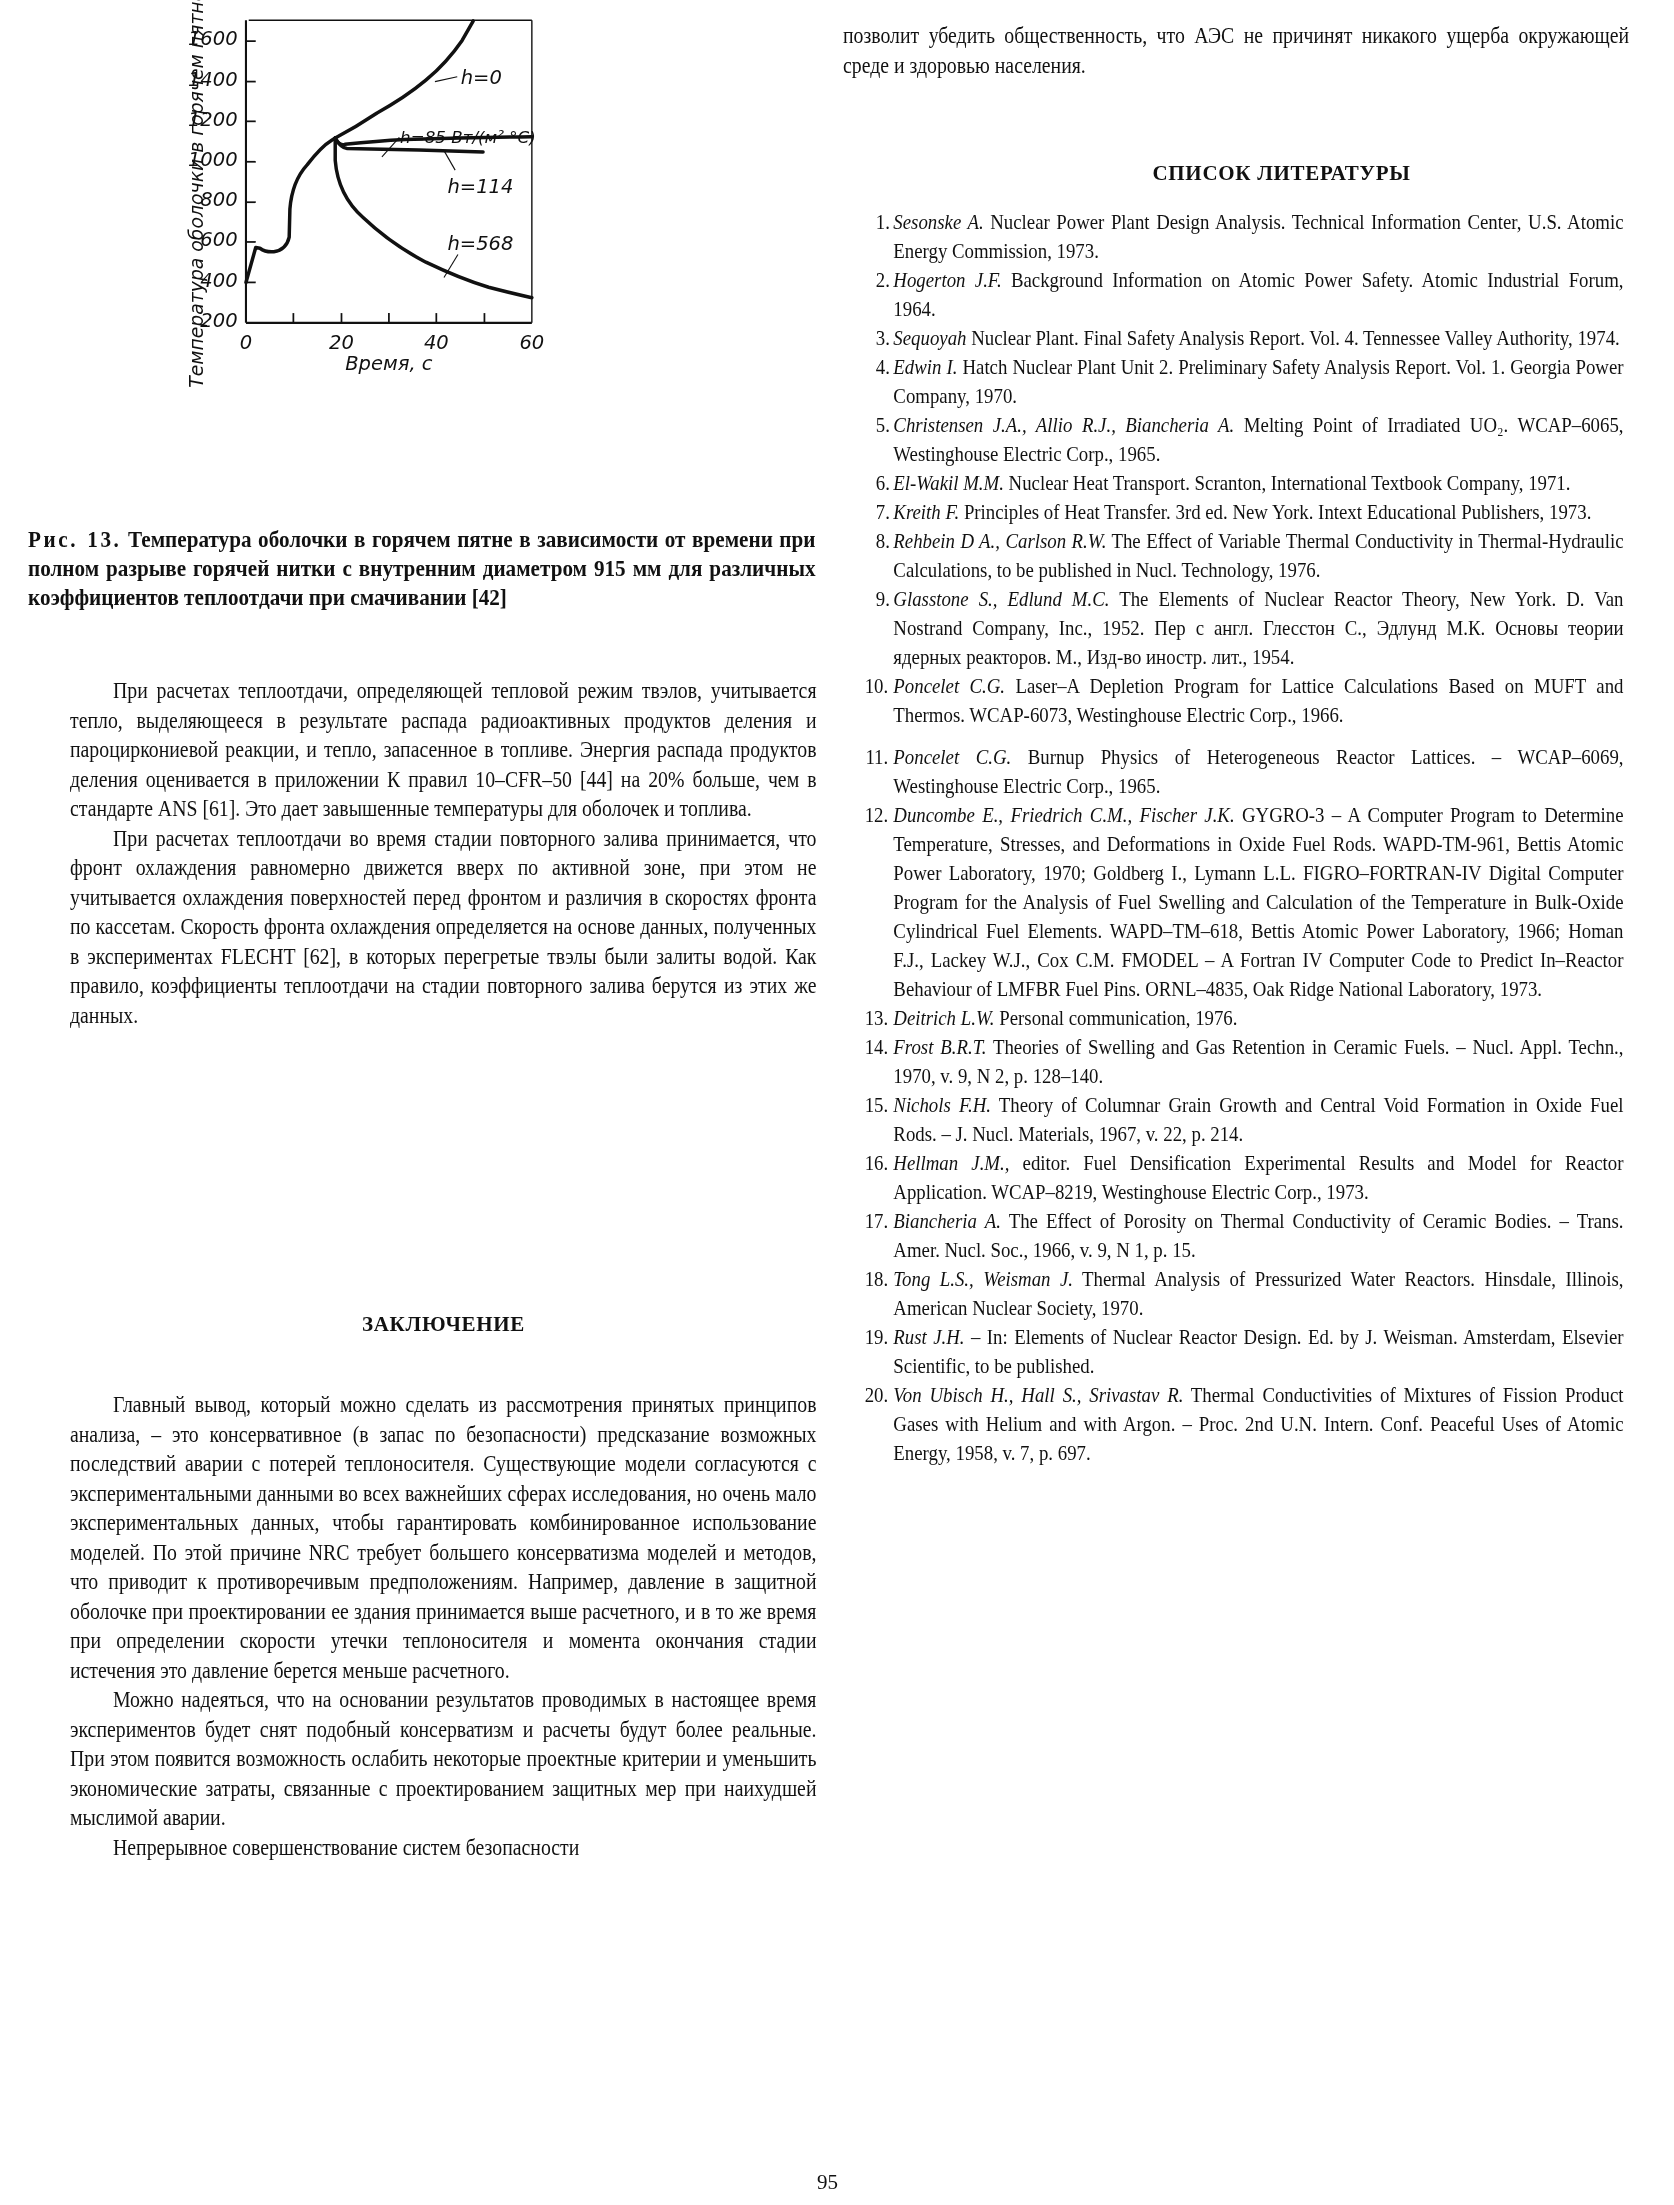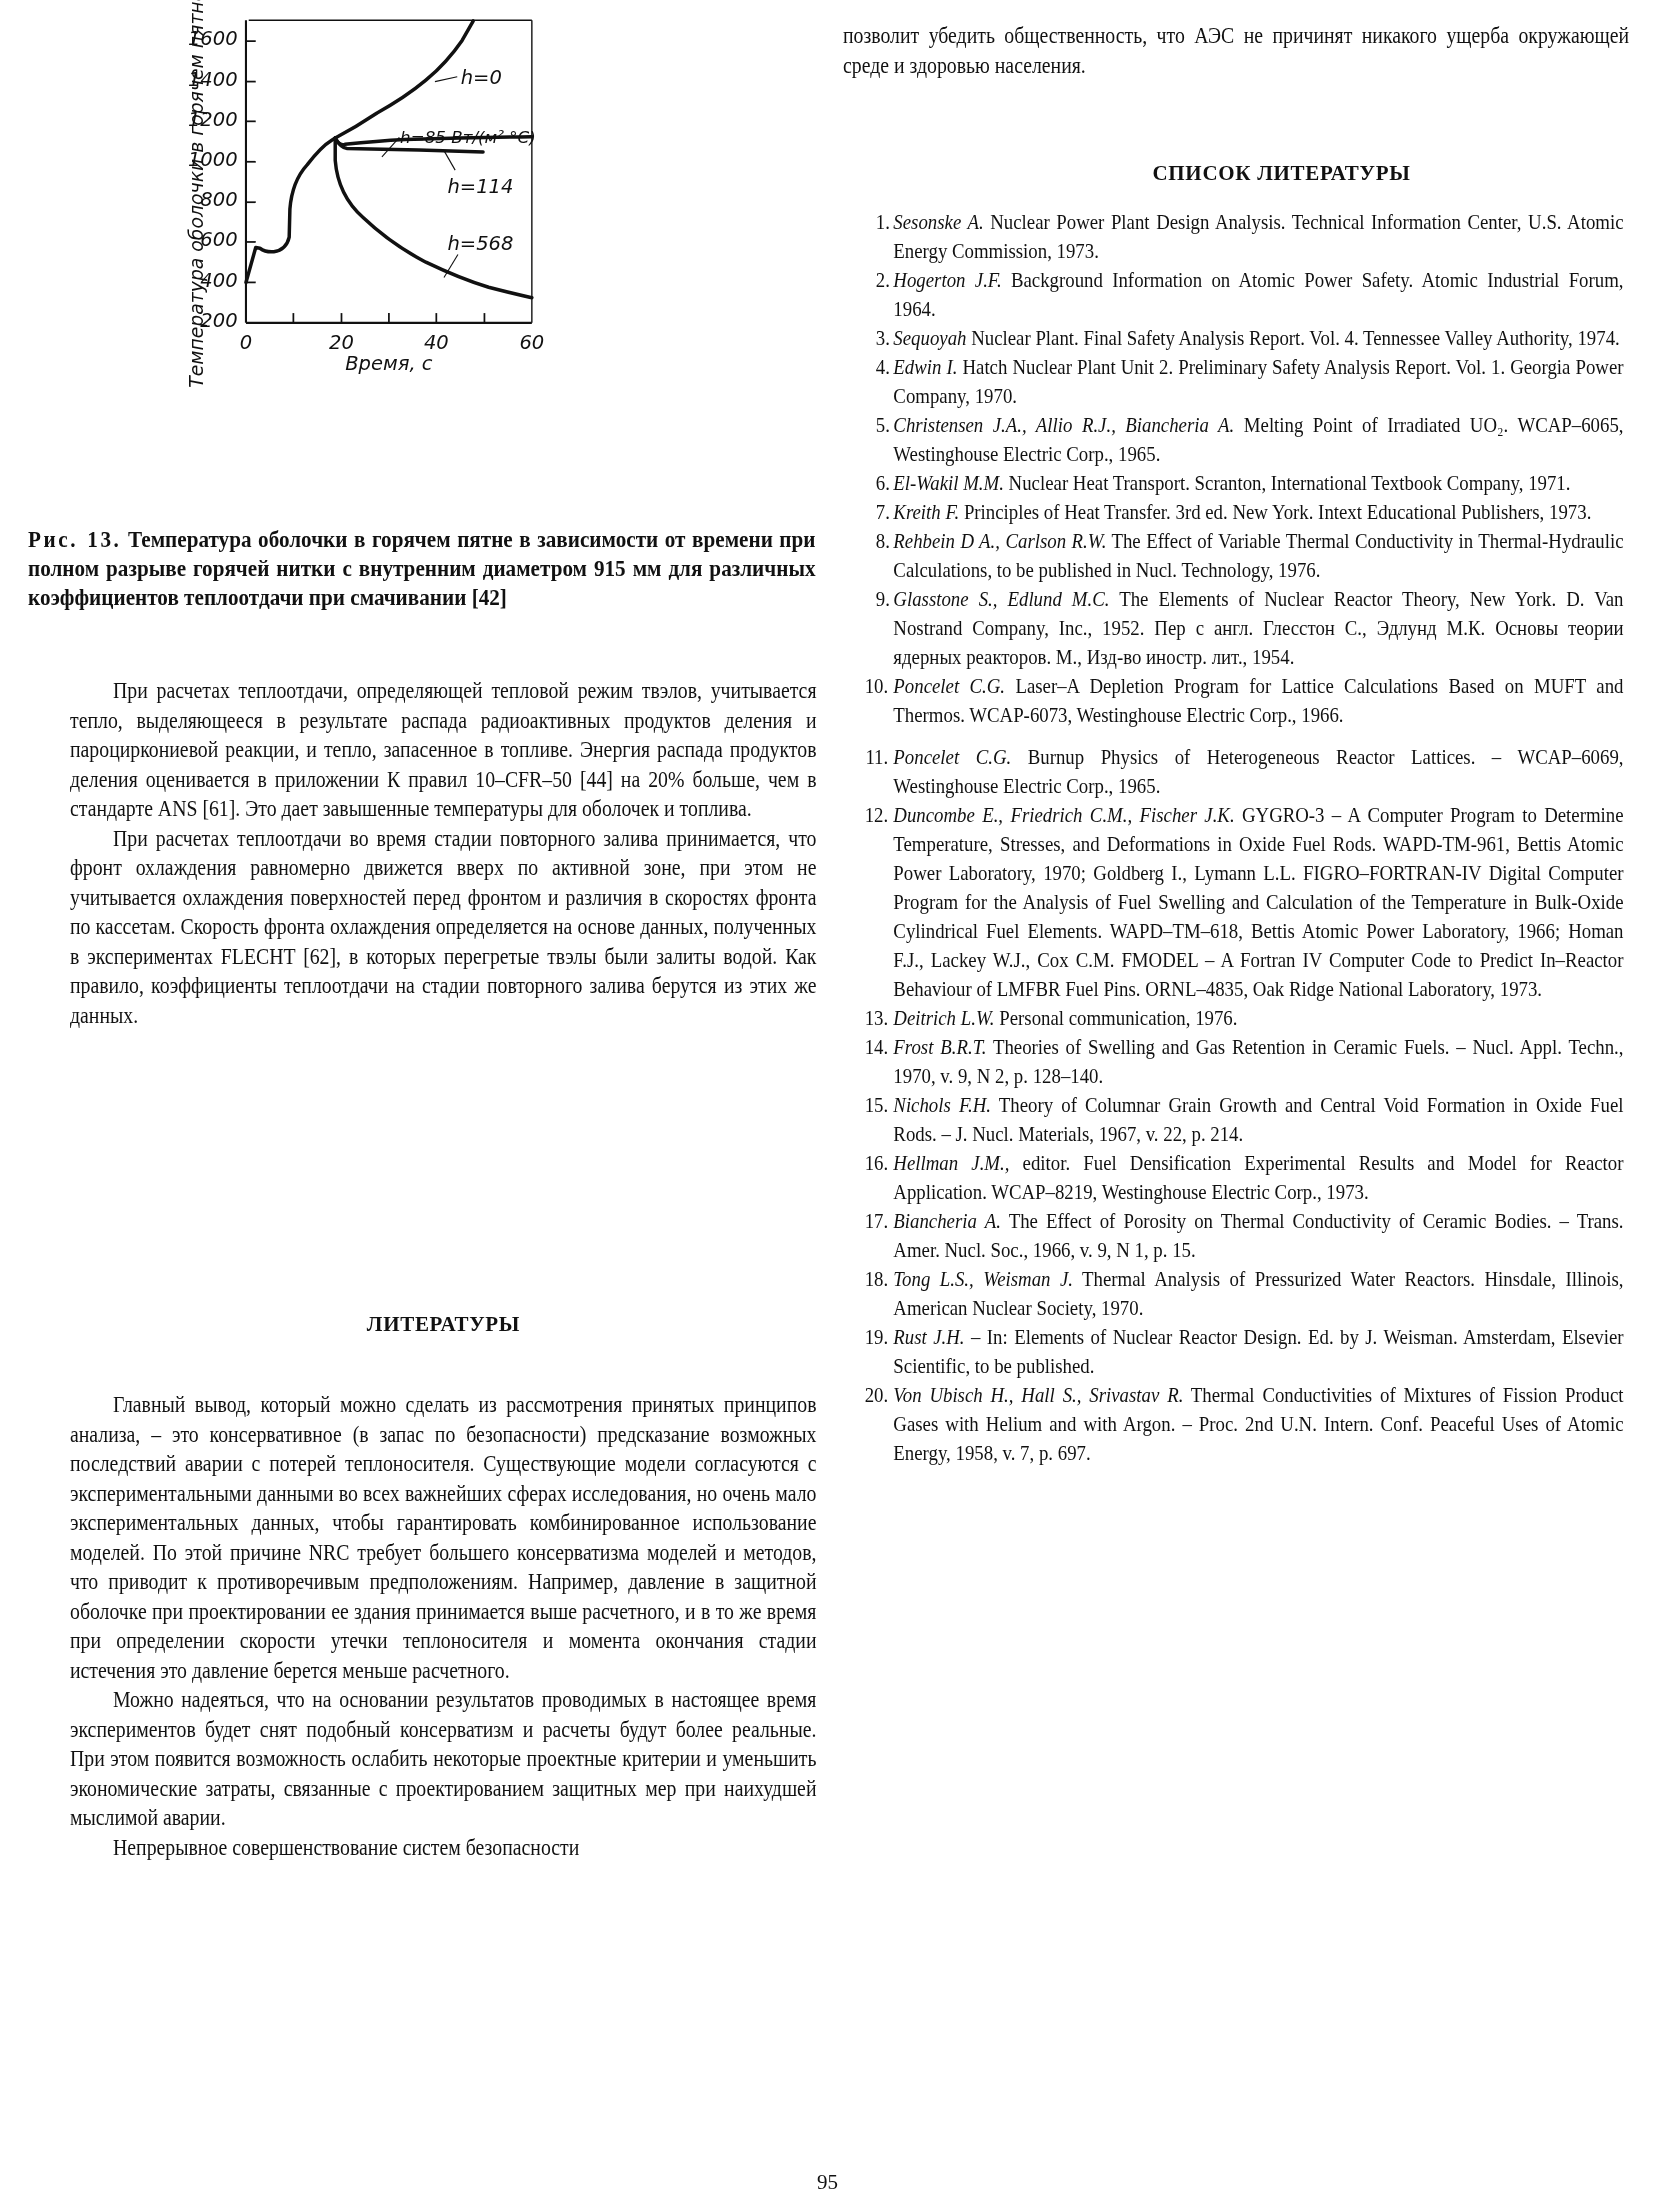--- a/index.html
+++ b/index.html
@@ -96,21 +96,21 @@
 <div class="caption">
   <span class="lead">Рис. 13.</span>
   <span>Температура оболочки в горячем пятне в зависимости от времени при полном разрыве горячей нитки с внутренним диаметром 915 мм для различных коэффициентов теплоотдачи при смачивании [42]</span>
 </div>
 
 <div class="section1 body-text">
   <p>При расчетах теплоотдачи, определяющей тепловой режим твэлов, учитывается тепло, выделяющееся в результате распада радиоактивных продуктов деления и пароциркониевой реакции, и тепло, запасенное в топливе. Энергия распада продуктов деления оценивается в приложении К правил 10–CFR–50 [44] на 20% больше, чем в стандарте ANS [61]. Это дает завышенные температуры для оболочек и топлива.</p>
   <p>При расчетах теплоотдачи во время стадии повторного залива принимается, что фронт охлаждения равномерно движется вверх по активной зоне, при этом не учитывается охлаждения поверхностей перед фронтом и различия в скоростях фронта по кассетам. Скорость фронта охлаждения определяется на основе данных, полученных в экспериментах FLECHT [62], в которых перегретые твэлы были залиты водой. Как правило, коэффициенты теплоотдачи на стадии повторного залива берутся из этих же данных.</p>
 </div>
 
-<div class="heading heading-concl">ЛИТЕРАТУРЫ</div>
+<div class="heading heading-concl">ЗАКЛЮЧЕНИЕ</div>
 
 <div class="section2 body-text">
   <p>Главный вывод, который можно сделать из рассмотрения принятых принципов анализа, – это консервативное (в запас по безопасности) предсказание возможных последствий аварии с потерей теплоносителя. Существующие модели согласуются с экспериментальными данными во всех важнейших сферах исследования, но очень мало экспериментальных данных, чтобы гарантировать комбинированное использование моделей. По этой причине NRC требует большего консерватизма моделей и методов, что приводит к противоречивым предположениям. Например, давление в защитной оболочке при проектировании ее здания принимается выше расчетного, и в то же время при определении скорости утечки теплоносителя и момента окончания стадии истечения это давление берется меньше расчетного.</p>
   <p>Можно надеяться, что на основании результатов проводимых в настоящее время экспериментов будет снят подобный консерватизм и расчеты будут более реальные. При этом появится возможность ослабить некоторые проектные критерии и уменьшить экономические затраты, связанные с проектированием защитных мер при наихудшей мыслимой аварии.</p>
   <p>Непрерывное совершенствование систем безопасности</p>
 </div>
 
 <div class="right-intro">
   <p>позволит убедить общественность, что АЭС не причинят никакого ущерба окружающей среде и здоровью населения.</p>
 </div>

